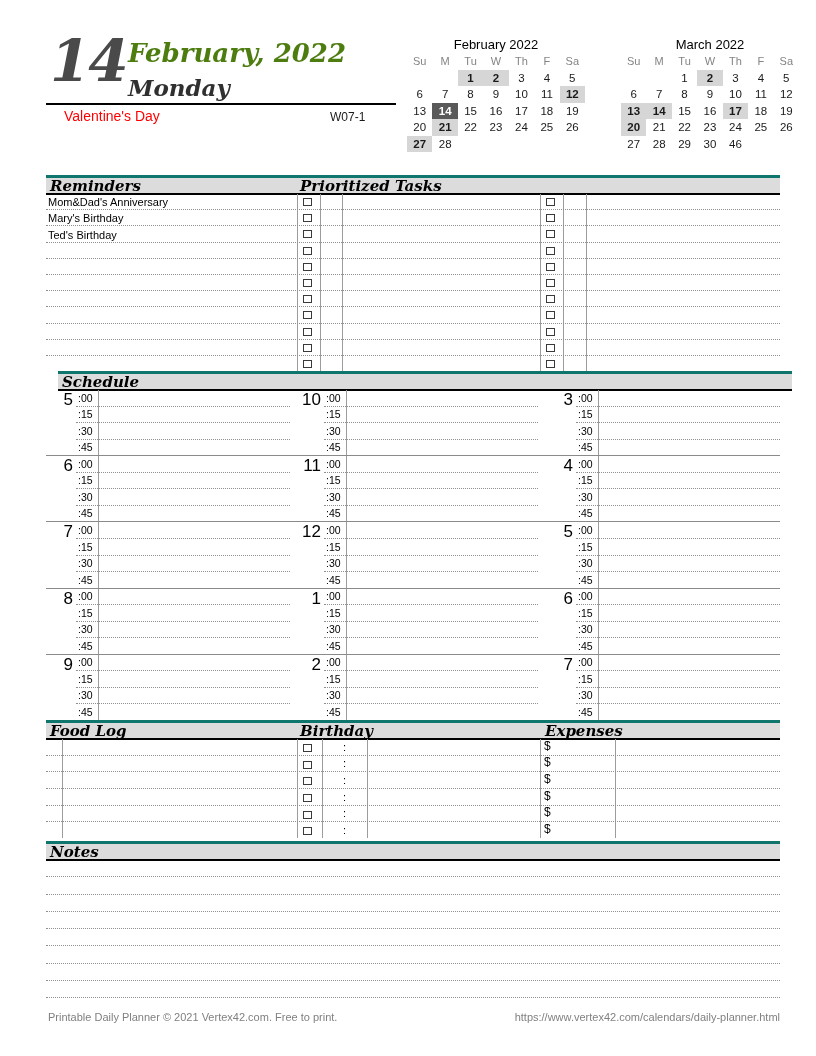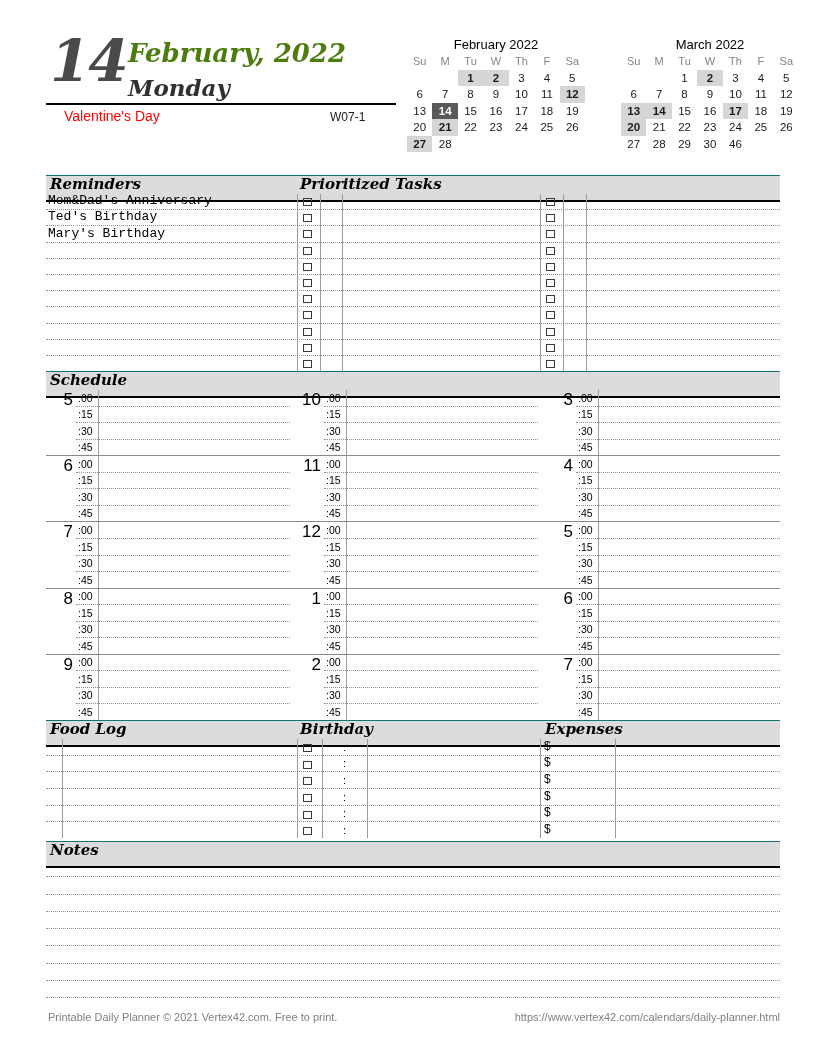--- a/index.html
+++ b/index.html
@@ -22,39 +22,39 @@
   .minical .cal-title{text-align:center;font-size:13px;height:17px;line-height:17px;color:#000;}
   .cal-grid{display:grid;grid-template-columns:repeat(7,1fr);}
   .cal-cell{height:16.5px;line-height:16.5px;text-align:center;font-size:11.5px;color:#1a1a1a;}
   .cal-dow{color:#848484;font-size:11px;}
   .cal-hl{background:#d6d6d6;font-weight:bold;}
   .cal-sel{background:#595959;color:#ffffff;font-weight:bold;}
   #cal-slot-0{left:407px;}
   #cal-slot-1{left:610px;margin-left:11px;}
 
   
-  .band{left:46px;width:734px;height:27px;background:#dcdcdc;border-top:1px solid #0f766e;border-bottom:2px solid #000;box-sizing:border-box;}
+  .band{left:46px;width:734px;height:20px;background:#dcdcdc;border-top:3px solid #0f766e;border-bottom:2px solid #000;box-sizing:border-box;}
   .band-label{position:absolute;top:0px;font:bold italic 15px/16px "DejaVu Serif",serif;color:#000;}
   #band-tasks{top:175px;}
-  #band-schedule{top:371px;}
+  #band-schedule{top:371px;margin-left:12px;}
   #band-food{top:720px;}
   #band-notes{top:841px;padding-left:44px;}
   .lbl-0{left:4px;}
   .lbl-1{left:254px;}
   .lbl-2{left:499px;}
 
   
   .region{left:46px;width:734px;}
   #tasks-region{top:194px;height:177px;display:flex;flex-direction:column;}
   #bottom-region{top:739px;height:99px;display:flex;flex-direction:column;}
   #notes-region{top:860px;height:138px;display:flex;flex-direction:column;}
   .row{flex:1;position:relative;border-bottom:1px dotted #8f8f8f;box-sizing:border-box;}
   .row.last{border-bottom:none;}
   .vline{position:absolute;top:0;bottom:0;width:1px;background:#9c9c9c;}
-  .reminder-text{position:absolute;left:2px;bottom:1px;font-size:13px;color:#000;white-space:nowrap;font-family:Liberation Mono, monospace;}
+  .reminder-text{position:absolute;left:2px;bottom:1px;font-size:11px;color:#000;white-space:nowrap;}
   .bullet{position:absolute;width:7px;height:6px;border:1px solid #3a3a3a;background:transparent;}
   .t-b1{left:257px;top:4px;}
   .t-b2{left:500px;top:4px;}
   .colon{position:absolute;left:276px;width:45px;text-align:center;bottom:2px;font-size:11px;color:#000;}
   .dollar{position:absolute;left:498px;bottom:2px;font-size:12px;color:#000;}
 
   
   #schedule-region{top:390px;height:330px;display:flex;flex-direction:column;}
   .sched-block{flex:1;position:relative;border-bottom:1px solid #8a8a8a;box-sizing:border-box;}
   .sched-block.last{border-bottom:none;}
@@ -211,26 +211,26 @@
   <div class="vline" style="left:296px;"></div>
   <div class="vline" style="left:494px;"></div>
   <div class="vline" style="left:517px;"></div>
   <div class="vline" style="left:540px;"></div>
 <div class="row">
       <span class="reminder-text">Mom&amp;Dad's Anniversary</span>
       <span class="bullet t-b1"></span>
       <span class="bullet t-b2"></span>
     </div>
     <div class="row">
+      <span class="reminder-text">Mary's Birthday</span>
+      <span class="bullet t-b1"></span>
+      <span class="bullet t-b2"></span>
+    </div>
+    <div class="row">
       <span class="reminder-text">Ted's Birthday</span>
-      <span class="bullet t-b1"></span>
-      <span class="bullet t-b2"></span>
-    </div>
-    <div class="row">
-      <span class="reminder-text">Mary's Birthday</span>
       <span class="bullet t-b1"></span>
       <span class="bullet t-b2"></span>
     </div>
     <div class="row">
       <span class="bullet t-b1"></span>
       <span class="bullet t-b2"></span>
     </div>
     <div class="row">
       <span class="bullet t-b1"></span>
       <span class="bullet t-b2"></span>

